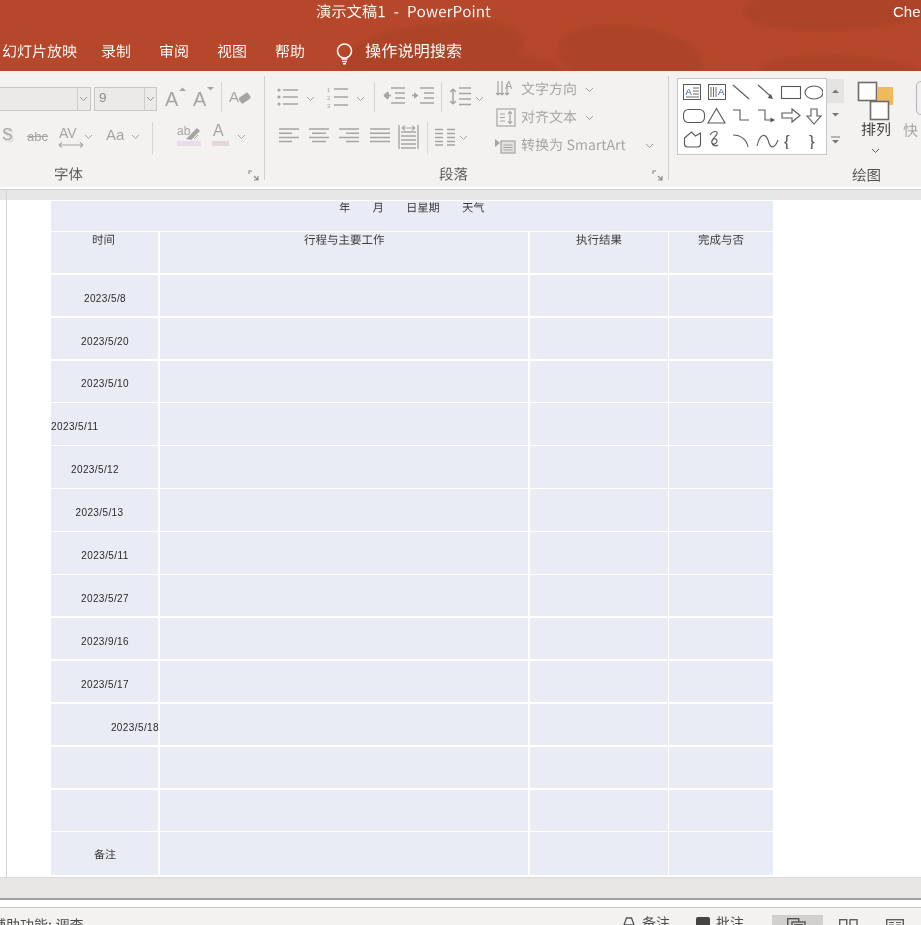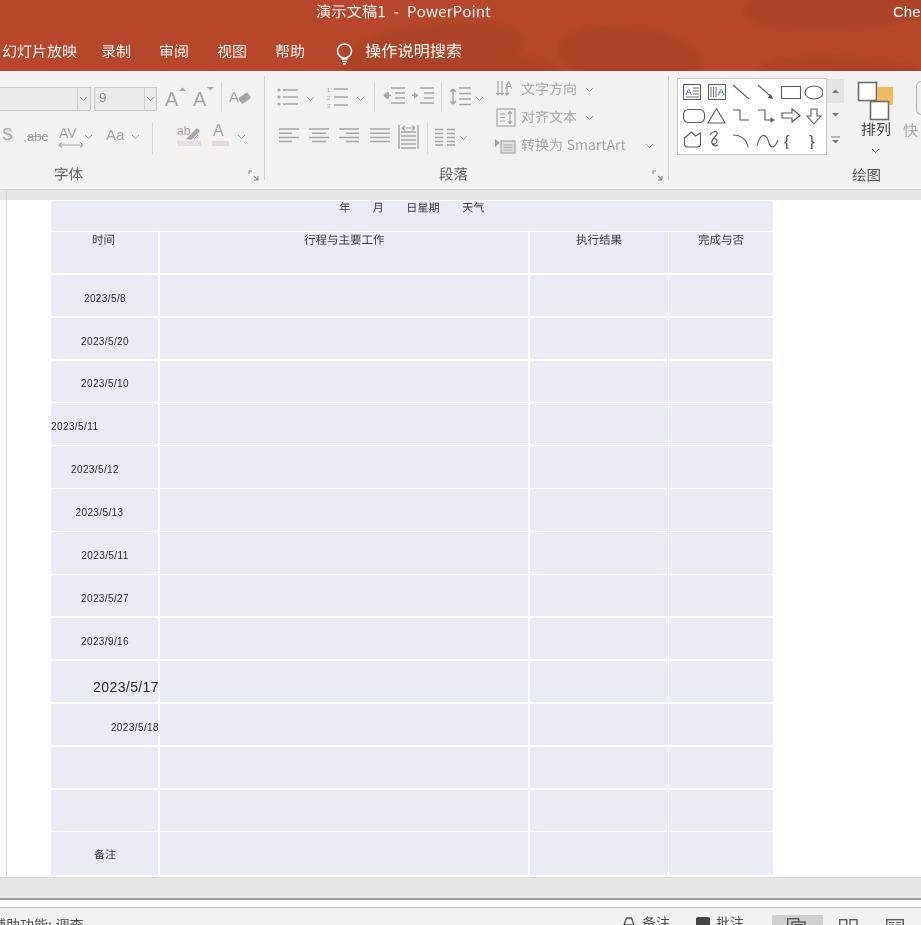--- a/index.html
+++ b/index.html
@@ -312,21 +312,21 @@
   </svg>
 <div class="abs" style="left:51px;top:292.6px;width:108px;text-align:center;font-size:10px;letter-spacing:0.4px;color:#2a2a2a">2023/5/8</div>
 <div class="abs" style="left:51px;top:335.6px;width:108px;text-align:center;font-size:10px;letter-spacing:0.4px;color:#2a2a2a">2023/5/20</div>
 <div class="abs" style="left:51px;top:378.4px;width:108px;text-align:center;font-size:10px;letter-spacing:0.4px;color:#2a2a2a">2023/5/10</div>
 <div class="abs" style="left:51px;top:421.3px;width:108px;text-align:left;font-size:10px;letter-spacing:0.4px;color:#2a2a2a">2023/5/11</div>
 <div class="abs" style="left:51px;top:464.2px;width:88px;text-align:center;font-size:10px;letter-spacing:0.4px;color:#2a2a2a">2023/5/12</div>
 <div class="abs" style="left:51px;top:507.1px;width:97px;text-align:center;font-size:10px;letter-spacing:0.4px;color:#2a2a2a">2023/5/13</div>
 <div class="abs" style="left:51px;top:550.0px;width:108px;text-align:center;font-size:10px;letter-spacing:0.4px;color:#2a2a2a">2023/5/11</div>
 <div class="abs" style="left:51px;top:593.0px;width:108px;text-align:center;font-size:10px;letter-spacing:0.4px;color:#2a2a2a">2023/5/27</div>
 <div class="abs" style="left:51px;top:635.9px;width:108px;text-align:center;font-size:10px;letter-spacing:0.4px;color:#2a2a2a">2023/9/16</div>
-<div class="abs" style="left:51px;top:678.8px;width:108px;text-align:right;font-size:14px;letter-spacing:0.4px;color:#2a2a2a">2023/5/17</div>
+<div class="abs" style="left:51px;top:678.8px;width:108px;text-align:center;font-size:10px;letter-spacing:0.4px;color:#2a2a2a">2023/5/17</div>
 <div class="abs" style="left:51px;top:721.7px;width:108px;text-align:right;font-size:10px;letter-spacing:0.4px;color:#2a2a2a">2023/5/18</div>
 <svg style="position:absolute;left:94.0px;top:849.2px;overflow:visible" width="22.0" height="11" viewBox="0 -860 2000 1000">
     <path fill="#3c3c3c" transform="scale(1,-1)" d="M685 688C637 637 572 593 498 555C430 589 372 630 329 677L340 688ZM369 843C319 756 221 656 76 588C93 576 116 551 128 533C184 562 233 595 276 630C317 588 365 551 420 519C298 468 160 433 30 415C43 398 58 365 64 344C209 368 363 411 499 477C624 417 772 378 926 358C936 379 956 410 973 427C831 443 694 473 578 519C673 575 754 644 808 727L759 758L746 754H399C418 778 435 802 450 827ZM248 129H460V18H248ZM248 190V291H460V190ZM746 129V18H537V129ZM746 190H537V291H746ZM170 357V-80H248V-48H746V-78H827V357Z M1094 774C1159 743 1242 695 1284 662L1327 724C1284 755 1200 800 1136 828ZM1042 497C1105 467 1187 420 1227 388L1269 451C1227 482 1144 526 1083 553ZM1071 -18 1134 -69C1194 24 1263 150 1316 255L1262 305C1204 191 1125 59 1071 -18ZM1548 819C1582 767 1617 697 1631 653L1704 682C1689 726 1651 793 1616 844ZM1334 649V578H1597V352H1372V281H1597V23H1302V-49H1962V23H1675V281H1902V352H1675V578H1938V649Z"></path>
   </svg>
 <div class="abs" style="left:0;top:877.4px;width:921px;height:21px;background:#e7e6e5;border-top:1px solid #dcdbda;box-sizing:border-box"></div>
 <div class="abs" style="left:0;top:898.4px;width:921px;height:1.9px;background:#a3a1a0"></div>
 <div class="abs" style="left:0;top:900.3px;width:921px;height:6.5px;background:#fff"></div>
 <div class="abs" style="left:0;top:906.8px;width:921px;height:1.5px;background:#c8c6c4"></div>
 <div class="abs" style="left:0;top:908.3px;width:921px;height:16.7px;background:#f3f2f1"></div>
 <svg style="position:absolute;left:-8.0px;top:917.6px;overflow:visible" width="91.5" height="14" viewBox="0 -860 6538 1000">

